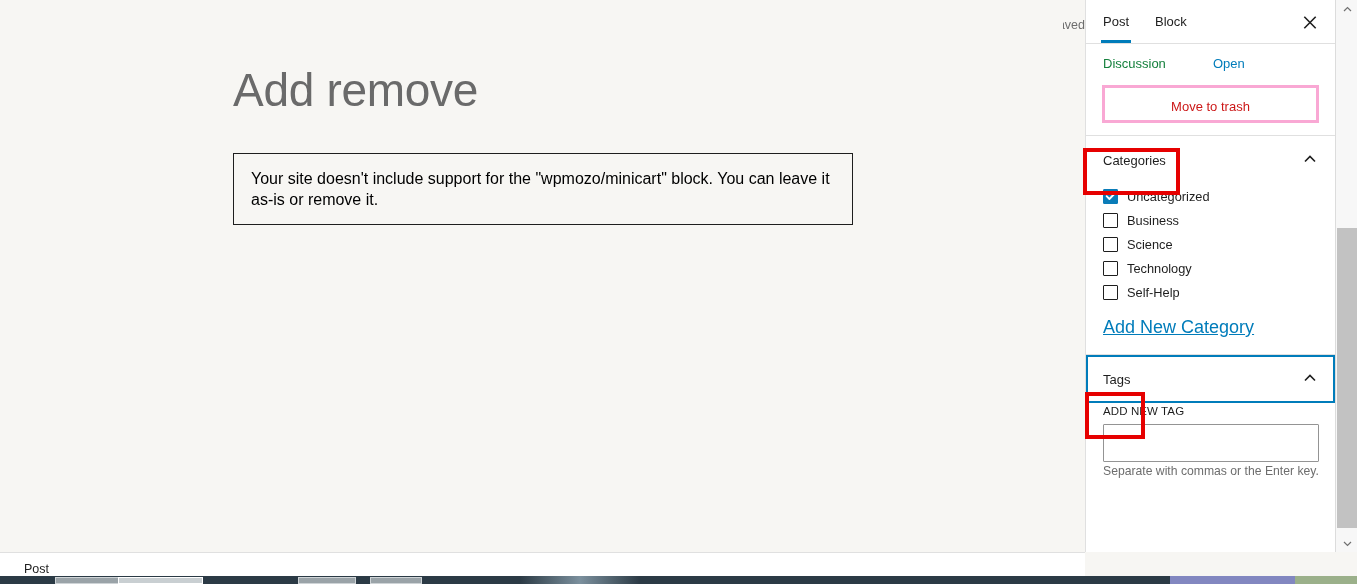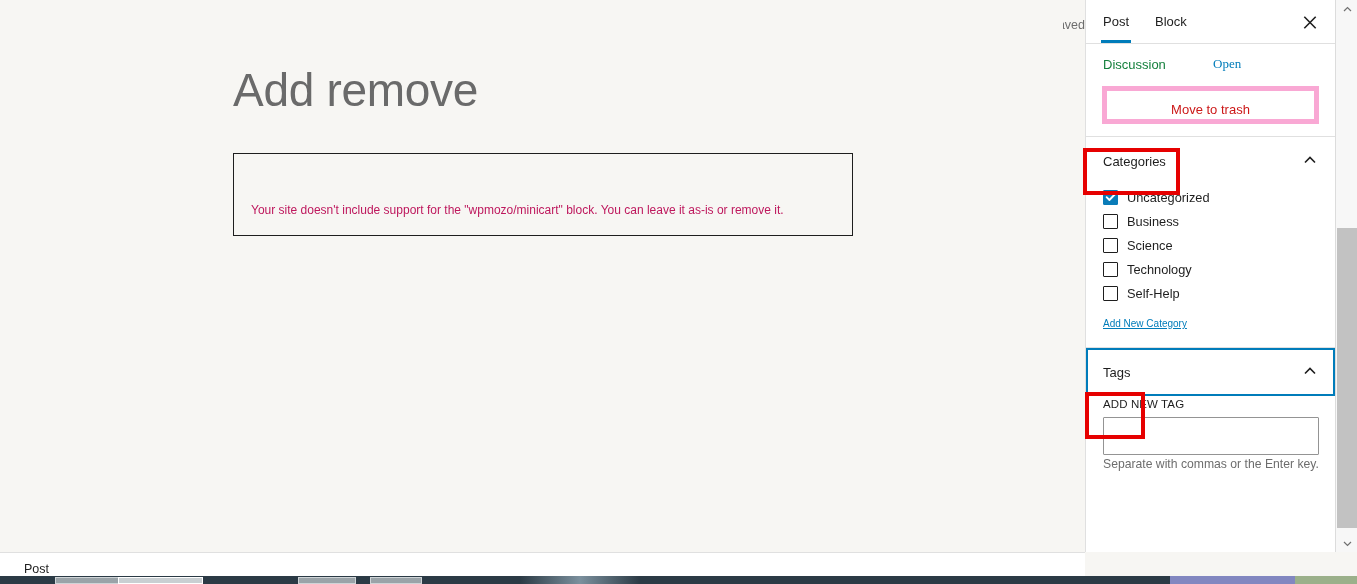--- a/index.html
+++ b/index.html
@@ -44,24 +44,23 @@
     position: absolute;
     left: 233px;
     top: 153px;
     width: 620px;
     min-height: 68px;
     background: #f7f6f3;
     border: 1px solid #1e1e1e;
     padding: 14px 17px 14px 17px;
   }
   .block-notice-text {
-    font-size: 12px;
+    font-size: 16px;
     line-height: 21px;
-    color: #be185d;
-    margin-top: 32px;
+    color: #000000;
   }
 
   
   .bottom-bar {
     position: absolute;
     left: 0;
     top: 552px;
     width: 1085px;
     height: 32px;
     background: #ffffff;
@@ -152,34 +151,34 @@
   .disc-label {
     font-size: 13px;
     color: #15803d;
     width: 110px;
   }
   .disc-value {
     font-size: 13px;
     color: #007cba;
     cursor: pointer;
     background: none; border: none; padding: 0;
-    font-family: Liberation Serif, serif;
+    font-family: Liberation Sans, sans-serif;
   }
 
   .trash-wrap { padding: 6px 16px 12px 16px; }
   .trash-btn {
     display: block;
     width: 100%;
     height: 38px;
     line-height: 36px;
     text-align: center;
     font-size: 13px;
     color: #cc1818;
     background: #ffffff;
-    border: 5px solid #f9a8d4;
+    border: 3px solid #f9a8d4;
     cursor: pointer;
     font-family: inherit;
   }
 
   
   .panel { border-top: 1px solid #e0e0e0; position: relative; }
   .panel-header {
     position: relative;
     display: flex;
     align-items: center;
@@ -233,21 +232,21 @@
   .cbox svg { display: none; }
   .cat-label {
     font-size: 12.8px;
     color: #1e1e1e;
     cursor: pointer;
   }
 
   .add-new-cat {
     display: inline-block;
     margin-top: 13px;
-    font-size: 10px;
+    font-size: 18px;
     color: #007cba;
     text-decoration: underline;
     cursor: pointer;
     background: none; border: none; padding: 0;
     font-family: inherit;
   }
 
   
   .tag-field-label {
     display: block;

